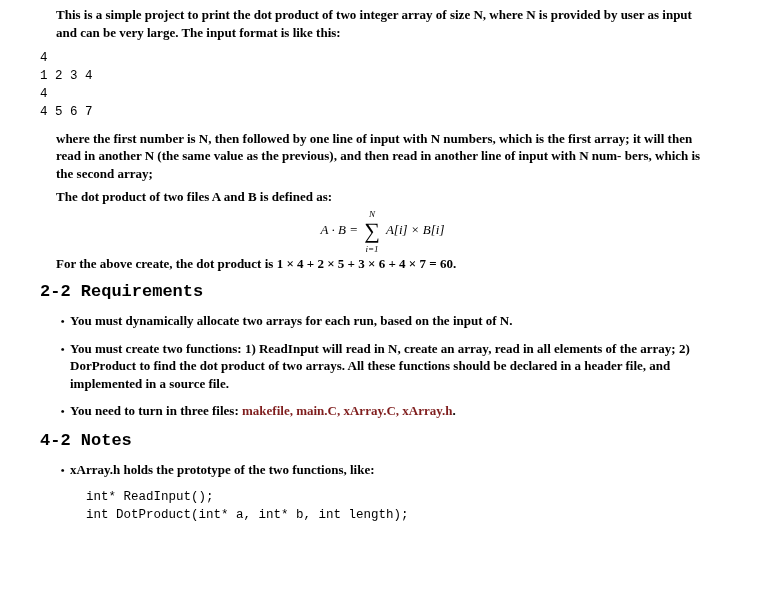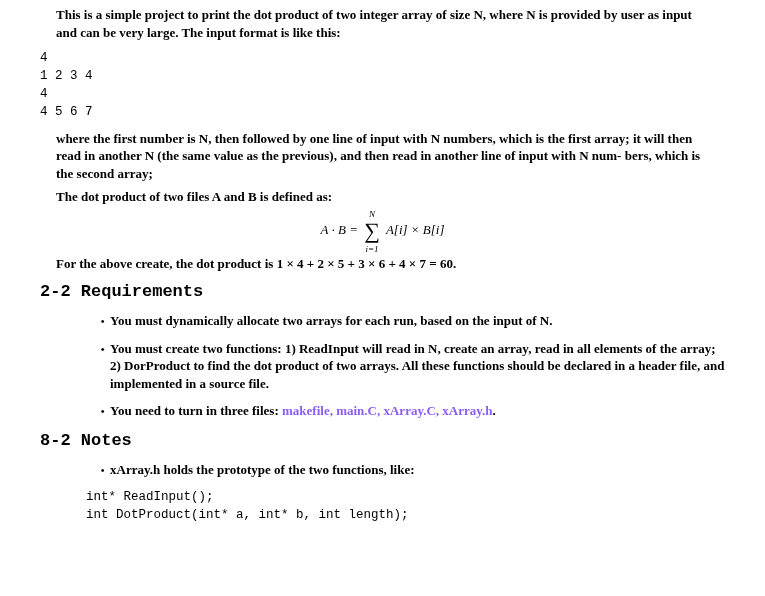--- a/index.html
+++ b/index.html
@@ -59,27 +59,26 @@
       font-size: 17px;
       font-weight: bold;
       margin: 8px 0 6px 0;
     }
     ul {
       margin: 8px 0;
       padding-left: 30px;
     }
     li {
       margin-bottom: 10px;
-      margin-left: 40px;
     }
     li::marker {
       content: "•  ";
       font-size: 11px;
     }
-    .file-link { color: #8b5cf6; }
+    .file-link { color: #7f1d1d; }
     .inline-math { font-weight: bold; }
   </style>
 </head>
 <body>
 
 <div class="para bold">This is a simple project to print the dot product of two integer array of size N, where N is provided by user as input and can be very large. The input format is like this:</div>
 
 <div class="code-block">4
 1 2 3 4
 4
@@ -105,20 +104,20 @@
 <h3 class="section">2-2  Requirements</h3>
 
 <ul>
   <li class="bold">You must dynamically allocate two arrays for each run, based on the input of N.</li>
   <li class="bold">You must create two functions: 1) ReadInput will read in N, create an array, read in all elements of the array; 2) DorProduct to find the dot product of two arrays. All these functions should be declared in a header file, and implemented in a source file.</li>
   <li class="bold">
     <span>You need to turn in three files: </span><span class="file-link">makefile,  main.C,  xArray.C,  xArray.h</span><span>.</span>
   </li>
 </ul>
 
-<h3 class="section">8-2  Notes</h3>
+<h3 class="section">4-2  Notes</h3>
 
 <ul>
   <li class="bold">xArray.h holds the prototype of the two functions, like:</li>
 </ul>
 
 <div class="code-block" style="margin-left:46px;">int* ReadInput();
 int DotProduct(int* a, int* b, int length);</div>
 
 </body></html>

